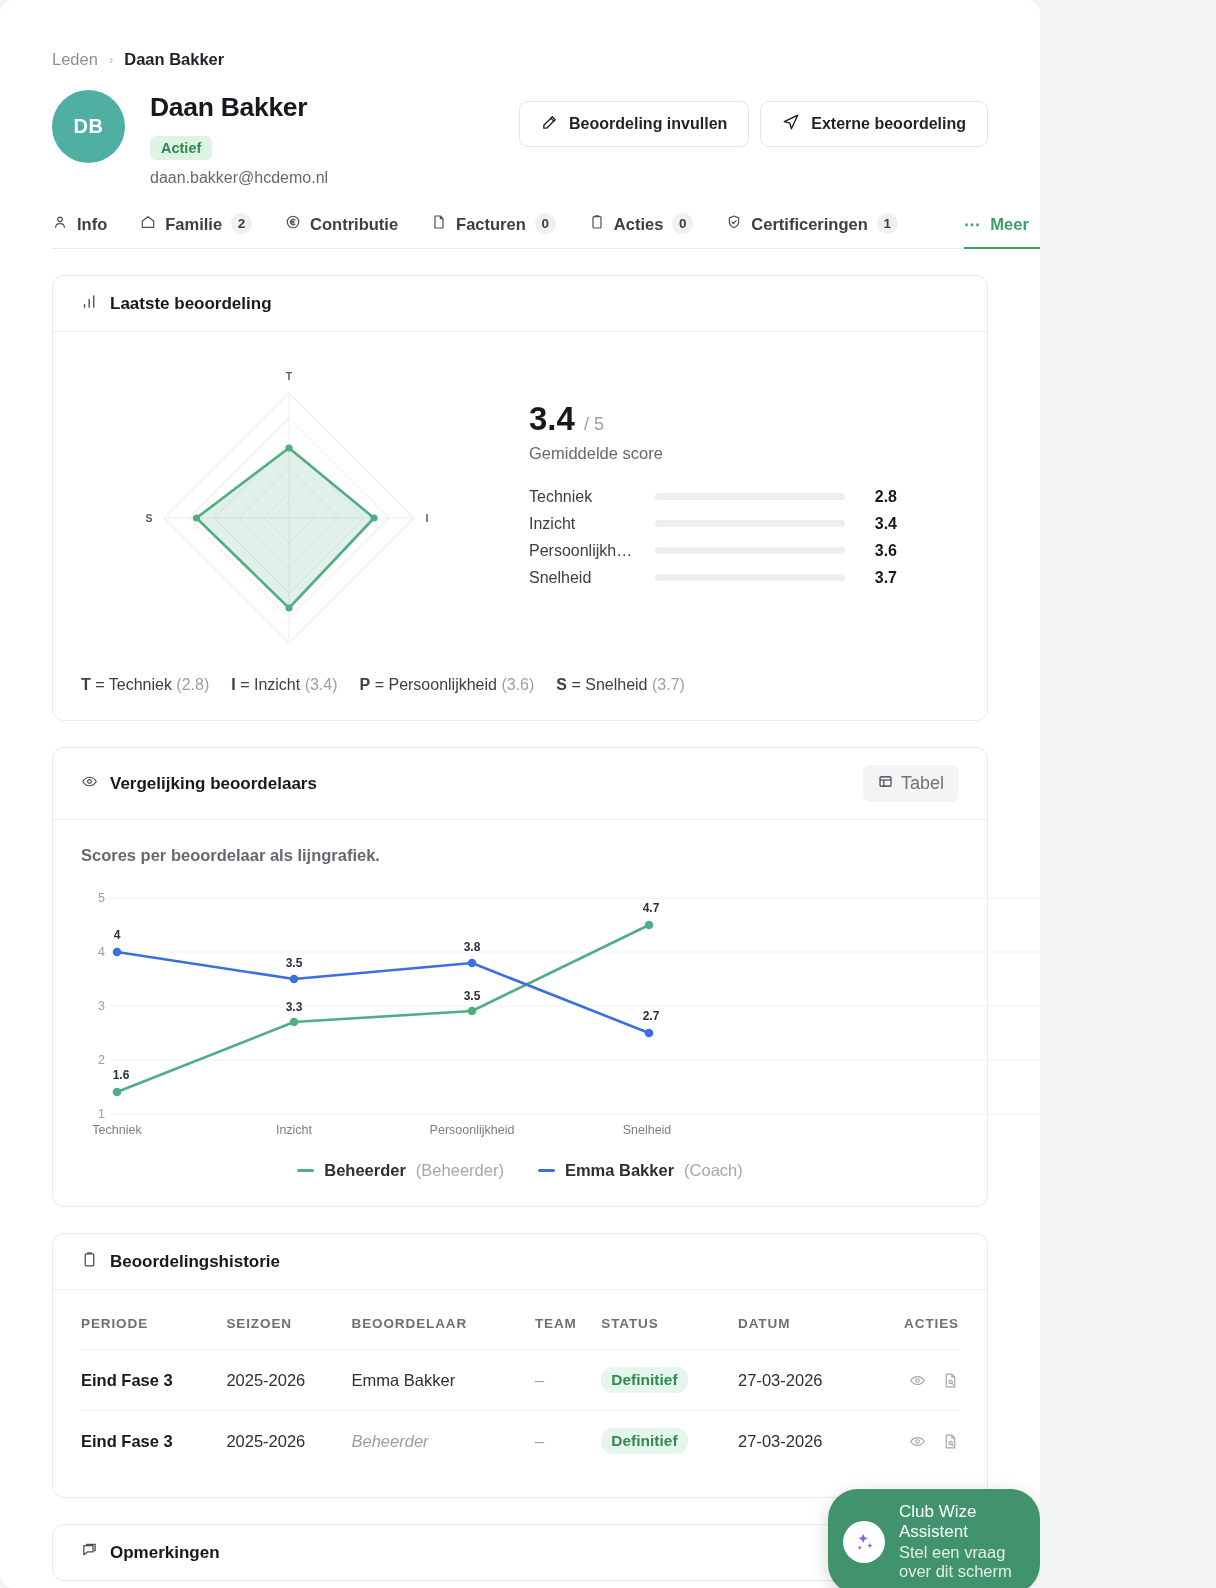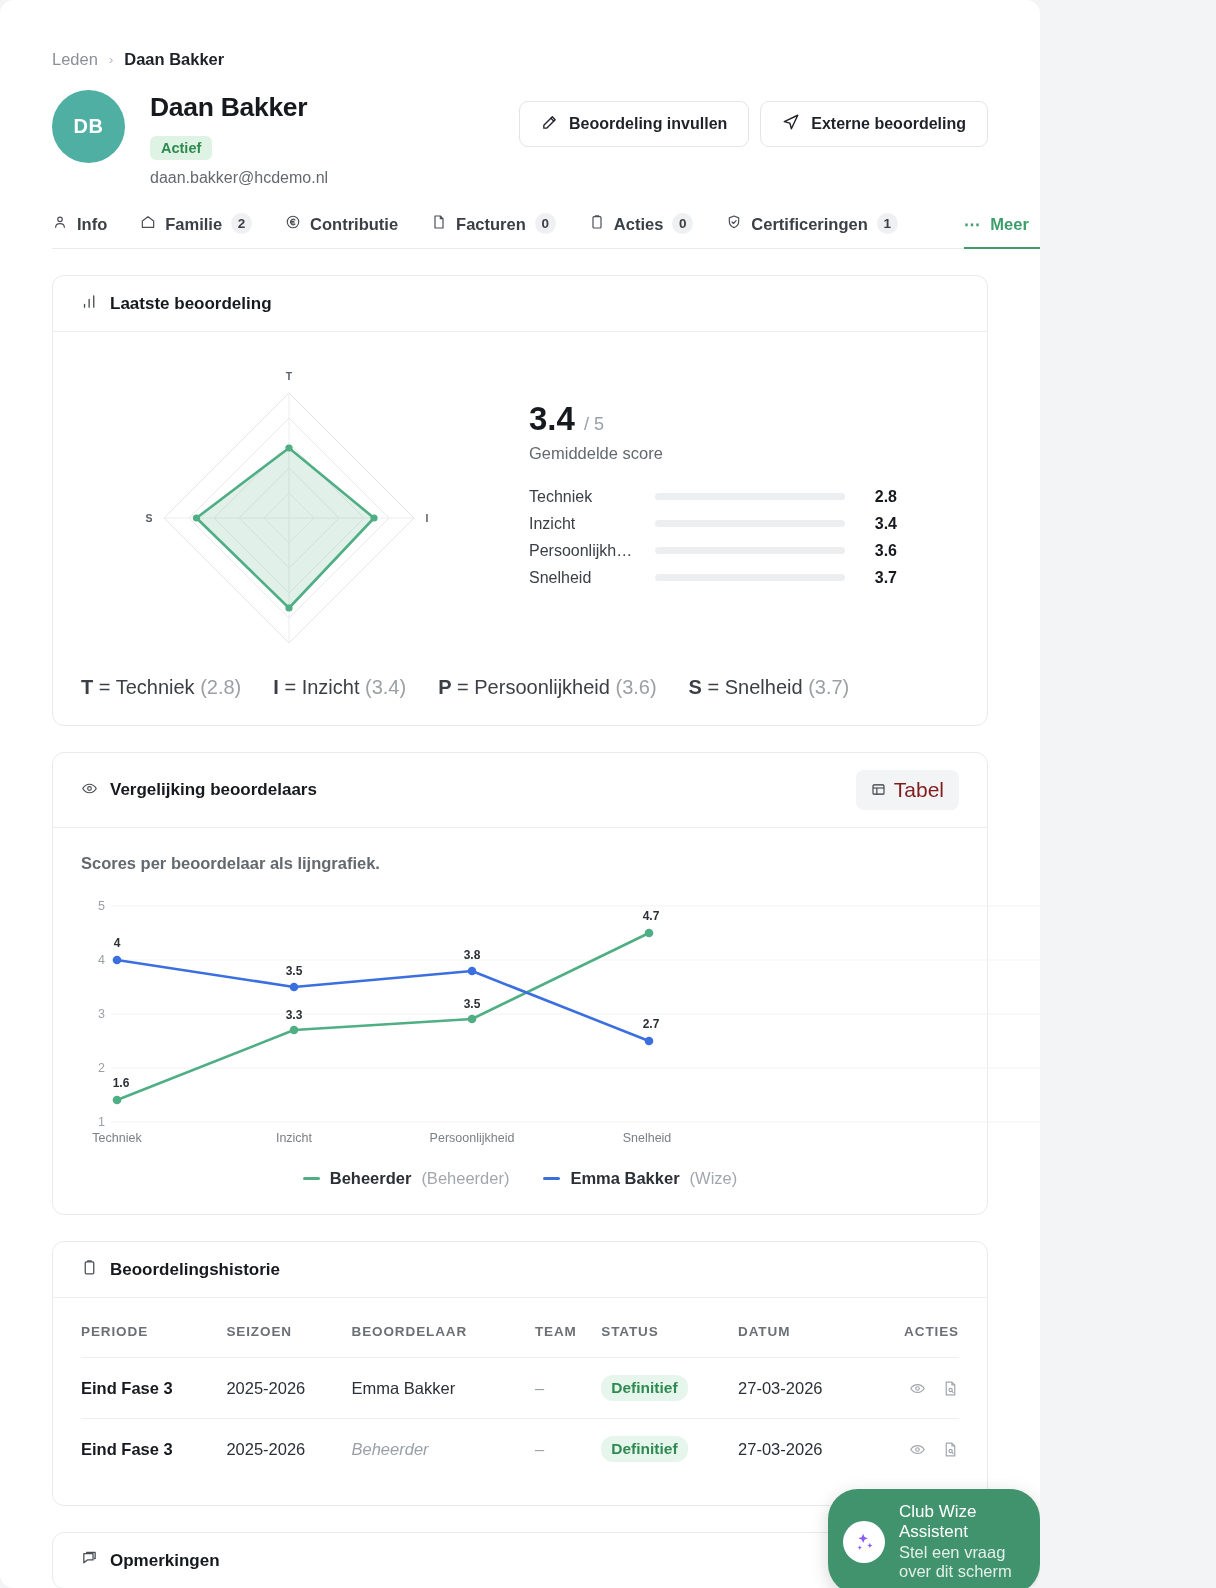--- a/index.html
+++ b/index.html
@@ -88,21 +88,21 @@
     display: flex; align-items: center;
     padding: 17px 28px; border-bottom: 1px solid #eceef0;
   }
   .card-hd .t {
     font-size: 17px; font-weight: 700; color: #16191d; margin-left: 12px;
   }
   .card-bd { padding: 26px 28px; }
   .pill-btn {
     margin-left: auto; display: flex; align-items: center; gap: 8px;
     background: #f3f4f6; border: none; border-radius: 8px;
-    padding: 8px 15px; font-size: 21px; color: #7f1d1d;
+    padding: 8px 15px; font-size: 18px; color: #737373;
     cursor: pointer; font-family: inherit;
   }
 
   
   .radar-row { display: flex; align-items: flex-start; }
   .radar-wrap { width: 420px; flex: 0 0 auto; }
   .score-wrap { flex: 1 1 auto; padding-top: 42px; padding-left: 28px; }
   .score-big { font-size: 33px; font-weight: 700; color: #16191d; }
   .score-big .of { font-size: 18px; font-weight: 400; color: #9aa0a6; }
   .score-sub { margin-top: 6px; font-size: 16.5px; color: #64696f; }
@@ -114,22 +114,22 @@
                   overflow: hidden; }
   .bar-track {
     width: 190px; height: 7px; background: #eceef0;
     border-radius: 4px; overflow: hidden;
   }
   .bar-fill { height: 100%; background: #4fae83; border-radius: 4px; }
   .bar-row .val {
     width: 52px; text-align: right; font-weight: 700; color: #16191d;
   }
   .axis-legend {
-    margin-top: 14px; font-size: 20px; color: #3b4046;
-    display: flex; gap: 32px; flex-wrap: wrap;
+    margin-top: 14px; font-size: 16px; color: #3b4046;
+    display: flex; gap: 22px; flex-wrap: wrap;
   }
   .axis-legend b { font-weight: 700; }
   .axis-legend .g { color: #9aa0a6; }
 
   
   .chart-note { font-size: 16.5px; color: #64696f; font-weight: bold; }
   .linechart { margin-top: 22px; }
   .lc-legend {
     display: flex; justify-content: center; gap: 34px;
     margin-top: 20px; font-size: 16.5px;
@@ -464,21 +464,21 @@
 
       <div class="lc-legend">
         <span class="item">
           <span class="dash" style="background:#4fae83"></span>
           <span class="nm">Beheerder</span>
           <span class="role">(Beheerder)</span>
         </span>
         <span class="item">
           <span class="dash" style="background:#3b6fe0"></span>
           <span class="nm">Emma Bakker</span>
-          <span class="role">(Wize)</span>
+          <span class="role">(Coach)</span>
         </span>
       </div>
     </div>
   </div>
 
   <div class="card">
     <div class="card-hd">
       <span>
         <svg width="17" height="17" viewBox="0 0 24 24" fill="none" stroke="#4a4f55" stroke-width="1.8" stroke-linejoin="round">
               <rect x="6" y="4" width="12" height="17" rx="1.6"></rect>

